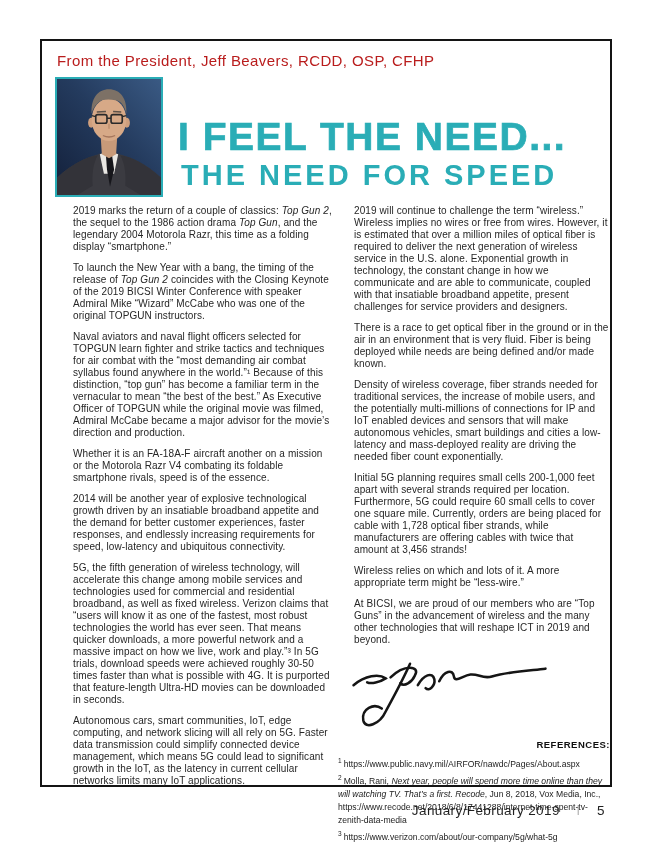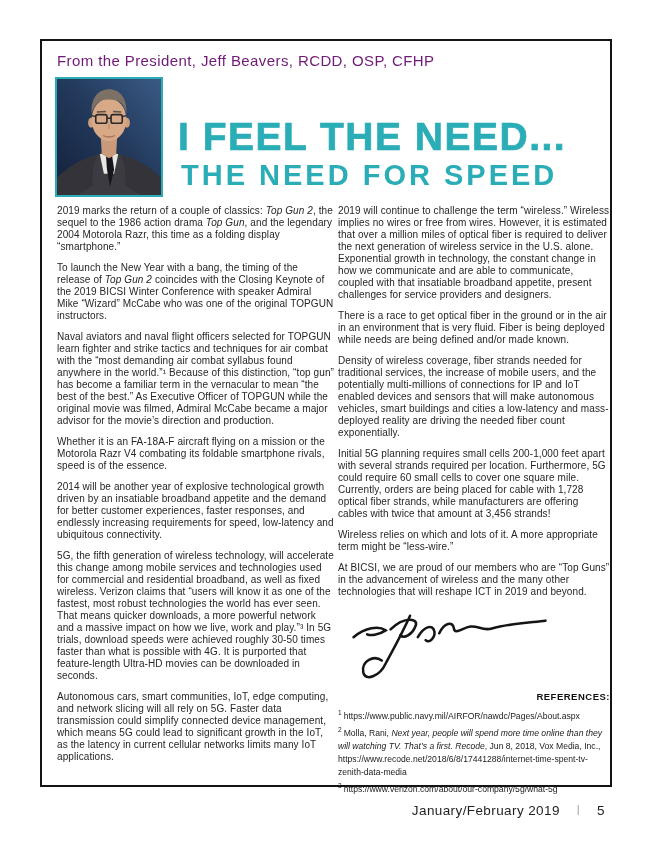--- a/index.html
+++ b/index.html
@@ -1,35 +1,35 @@
 <!DOCTYPE html>
 <html><head>
 <meta charset="utf-8">
 <style>
   html,body{margin:0;padding:0;background:#ffffff;}
   body{width:651px;height:845px;position:relative;overflow:hidden;
        font-family:"Liberation Sans","DejaVu Sans",sans-serif;color:#262626;}
   .page{position:absolute;inset:0;background:#fff;}
   .frame{position:absolute;left:40px;top:39px;width:572px;height:748px;
          border:2px solid #141414;box-sizing:border-box;background:#fff;}
-  .kicker{position:absolute;left:15px;top:11px;font-size:15px;color:#701a75;
+  .kicker{position:absolute;left:15px;top:11px;font-size:15px;color:#b91c1c;
           letter-spacing:.4px;white-space:nowrap;}
   .portrait{position:absolute;left:13px;top:36px;width:108px;height:120px;
             border:2px solid #2aadb6;box-sizing:border-box;overflow:hidden;background:#1c2c49;}
   .portrait svg{display:block;width:100%;height:100%;}
   .title{position:absolute;left:136px;top:74px;margin:0;font-weight:700;}
   .t1{display:block;font-size:39px;color:#2aadb6;letter-spacing:1.5px;
       -webkit-text-stroke:.7px #2aadb6;white-space:nowrap;}
   .t2{display:block;font-size:29px;color:#2aadb6;letter-spacing:3px;
       margin-left:3px;white-space:nowrap;}
   .col{position:absolute;top:164px;font-size:10px;line-height:12px;
        letter-spacing:.1px;color:#262626;}
   .col-left{left:15px;width:277px;}
   .col-right{left:296px;width:272px;}
-  .col p{margin:0 0 9px 0;}
+  .col p{margin:0 0 9px 16px;}
   .col em{font-style:italic;}
   .signature{display:block;margin:2px 0 8px 4px;width:214px;height:76px;}
   .refs-heading{font-size:9.5px;font-weight:bold;letter-spacing:.5px;color:#101010;
                 margin:6px 0 3px 0;text-align:right;}
   .refs .ref{margin:0;font-size:8.6px;line-height:13px;color:#1c1c1c;letter-spacing:0;}
   .refs .ref sup{font-size:6.5px;margin-right:2px;}
   .footer{position:absolute;right:46px;top:803px;font-size:13.5px;color:#1f1f1f;
           letter-spacing:.4px;display:flex;align-items:flex-start;gap:17px;}
   .footer .sep{color:#9a9a9a;font-size:11px;}
 </style>
@@ -72,21 +72,21 @@
 
     <h1 class="title">
       <span class="t1">I FEEL THE NEED...</span>
       <span class="t2">THE NEED FOR SPEED</span>
     </h1>
 
     <div class="col col-left">
         <p><span>2019 marks the return of a couple of classics: </span><em>Top Gun 2</em><span>, the sequel to the 1986 action drama </span><em>Top Gun</em><span>, and the legendary 2004 Motorola Razr, this time as a folding display “smartphone.”</span></p>
         <p><span>To launch the New Year with a bang, the timing of the release of </span><em>Top Gun 2</em><span> coincides with the Closing Keynote of the 2019 BICSI Winter Conference with speaker Admiral Mike “Wizard” McCabe who was one of the original TOPGUN instructors.</span></p>
         <p><span>Naval aviators and naval flight officers selected for TOPGUN learn fighter and strike tactics and techniques for air combat with the “most demanding air combat syllabus found anywhere in the world.”¹ Because of this distinction, “top gun” has become a familiar term in the vernacular to mean “the best of the best.” As Executive Officer of TOPGUN while the original movie was filmed, Admiral McCabe became a major advisor for the movie’s direction and production.</span></p>
-        <p><span>Whether it is an FA-18A-F aircraft flying on a mission or the Motorola Razr V4 combating its foldable smartphone rivals, speed is of the essence.</span></p>
+        <p><span>Whether it is an FA-18A-F aircraft another on a mission or the Motorola Razr V4 combating its foldable smartphone rivals, speed is of the essence.</span></p>
         <p><span>2014 will be another year of explosive technological growth driven by an insatiable broadband appetite and the demand for better customer experiences, faster responses, and endlessly increasing requirements for speed, low-latency and ubiquitous connectivity.</span></p>
         <p><span>5G, the fifth generation of wireless technology, will accelerate this change among mobile services and technologies used for commercial and residential broadband, as well as fixed wireless. Verizon claims that “users will know it as one of the fastest, most robust technologies the world has ever seen. That means quicker downloads, a more powerful network and a massive impact on how we live, work and play.”³ In 5G trials, download speeds were achieved roughly 30-50 times faster than what is possible with 4G. It is purported that feature-length Ultra-HD movies can be downloaded in seconds.</span></p>
         <p><span>Autonomous cars, smart communities, IoT, edge computing, and network slicing will all rely on 5G. Faster data transmission could simplify connected device management, which means 5G could lead to significant growth in the IoT, as the latency in current cellular networks limits many IoT applications.</span></p>
       </div>
 
     <div class="col col-right">
       <div>
           <p><span>2019 will continue to challenge the term “wireless.” Wireless implies no wires or free from wires. However, it is estimated that over a million miles of optical fiber is required to deliver the next generation of wireless service in the U.S. alone. Exponential growth in technology, the constant change in how we communicate and are able to communicate, coupled with that insatiable broadband appetite, present challenges for service providers and designers.</span></p>
           <p><span>There is a race to get optical fiber in the ground or in the air in an environment that is very fluid. Fiber is being deployed while needs are being defined and/or made known.</span></p>
           <p><span>Density of wireless coverage, fiber strands needed for traditional services, the increase of mobile users, and the potentially multi-millions of connections for IP and IoT enabled devices and sensors that will make autonomous vehicles, smart buildings and cities a low-latency and mass-deployed reality are driving the needed fiber count exponentially.</span></p>

